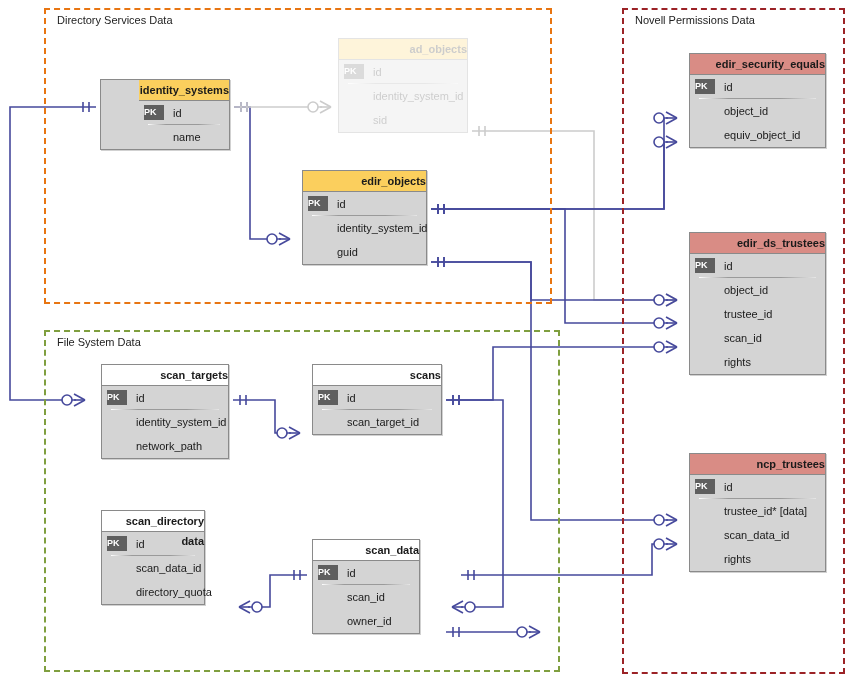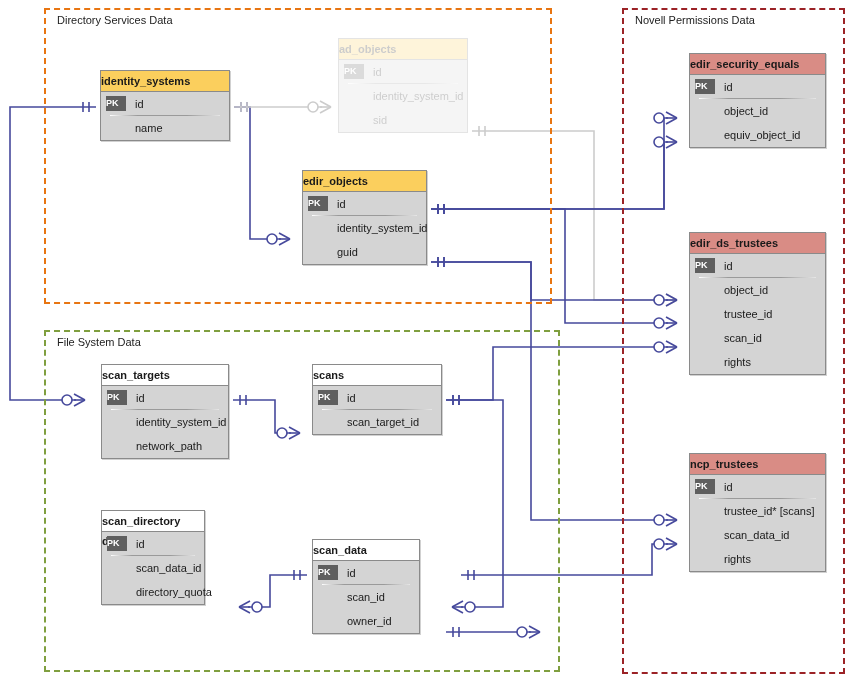--- a/index.html
+++ b/index.html
@@ -6,21 +6,21 @@
   html,body{margin:0;padding:0;background:#ffffff;}
   body{width:855px;height:687px;font-family:"Liberation Sans",sans-serif;}
   #canvas{position:relative;width:855px;height:687px;overflow:hidden;}
   #wires{position:absolute;left:0;top:0;width:855px;height:687px;}
 
   .group{position:absolute;box-sizing:border-box;background:transparent;}
   .group-label{position:absolute;font-size:11px;color:#222;white-space:nowrap;}
 
   .tbl{position:absolute;box-sizing:border-box;border:1px solid #8a8a8a;
        background:#d4d4d4;box-shadow:1px 1px 0 rgba(0,0,0,.18);}
-  .tbl .hdr{height:20px;line-height:20px;text-align:left;font-size:11px;
+  .tbl .hdr{height:20px;line-height:20px;text-align:right;font-size:11px;
             font-weight:bold;color:#1a1a1a;border-bottom:1px solid #8a8a8a;}
   .tbl .rows{position:relative;}
   .tbl .row{height:24px;line-height:24px;font-size:11px;color:#1a1a1a;
             position:relative;padding-left:34px;white-space:nowrap;}
   .tbl .row.pk-row{padding-left:34px;}
   .tbl .pk{position:absolute;left:5px;top:4px;width:20px;height:15px;
            background:#5f5f5f;color:#fff;font-size:9px;font-weight:bold;
            line-height:15px;text-align:left;}
   .tbl .sep{position:absolute;left:9px;right:9px;height:1px;
             background:linear-gradient(to right,#fff,#9a9a9a 25%,#9a9a9a 70%,#e6e6e6);}
@@ -177,21 +177,21 @@
 
   <div id="groups-layer">
       <div class="group" style="left: 44px; top: 8px; width: 508px; height: 296px; border: 2px dashed rgb(232, 117, 17);"></div>
       <div class="group-label" style="left: 57px; top: 14px;">Directory Services Data</div>
       <div class="group" style="left: 44px; top: 330px; width: 516px; height: 342px; border: 2px dashed rgb(127, 159, 63);"></div>
       <div class="group-label" style="left: 57px; top: 336px;">File System Data</div>
       <div class="group" style="left: 622px; top: 8px; width: 223px; height: 666px; border: 2px dashed rgb(155, 34, 38);"></div>
       <div class="group-label" style="left: 635px; top: 14px;">Novell Permissions Data</div>
     </div>
   <div id="tables-layer">
-      <div class="tbl gold" style="left: 100px; top: 70px; width: 130px;">
+      <div class="tbl gold" style="left: 100px; top: 79px; width: 130px; padding-left: 38px;">
         <div class="hdr">identity_systems</div>
         <div class="rows">
           <div class="row pk-row"><span class="pk">PK</span><span>id</span></div>
           <div class="sep" style="top: 23px;"></div>
           <div class="row"><span>name</span></div>
         </div>
       </div>
       <div class="tbl gold faded" style="left: 338px; top: 38px; width: 130px;">
         <div class="hdr">ad_objects</div>
         <div class="rows">
@@ -263,20 +263,20 @@
           <div class="row"><span>trustee_id</span></div>
           <div class="row"><span>scan_id</span></div>
           <div class="row"><span>rights</span></div>
         </div>
       </div>
       <div class="tbl red" style="left: 689px; top: 453px; width: 137px;">
         <div class="hdr">ncp_trustees</div>
         <div class="rows">
           <div class="row pk-row"><span class="pk">PK</span><span>id</span></div>
           <div class="sep" style="top: 23px;"></div>
-          <div class="row"><span>trustee_id* [scans]</span></div>
+          <div class="row"><span>trustee_id* [data]</span></div>
           <div class="row"><span>scan_data_id</span></div>
           <div class="row"><span>rights</span></div>
         </div>
       </div>
     </div>
 
 </div>
 
 </body></html>

